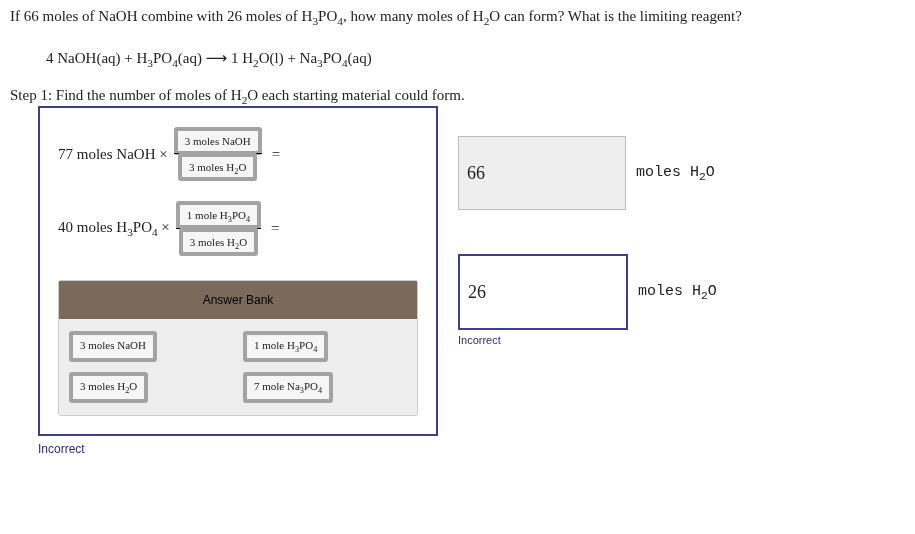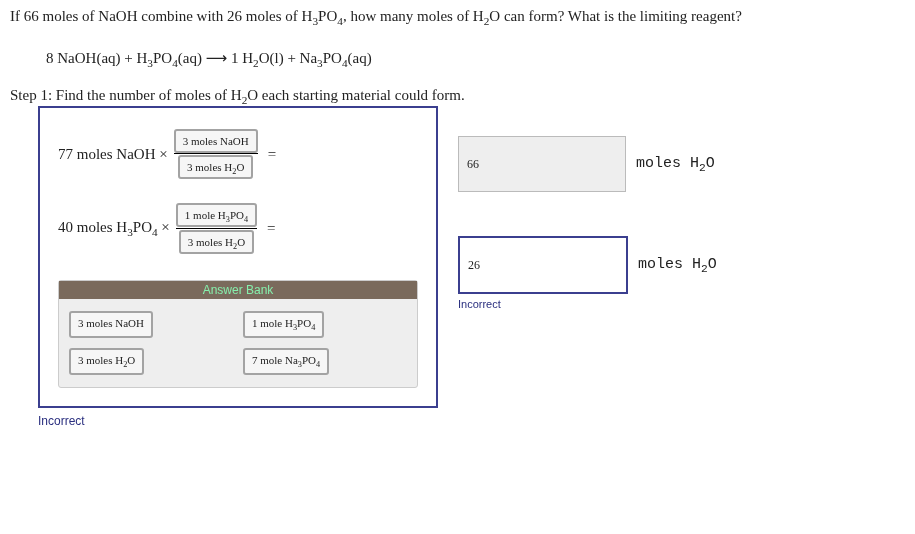--- a/index.html
+++ b/index.html
@@ -35,42 +35,42 @@
     margin: 0 6px;
   }
   .frac .top, .frac .bot { padding: 2px 0; }
   .frac .bar {
     width: 100%;
     height: 1px;
     background: #000;
     margin: 2px 0;
   }
   .slot {
-    border: 2px solid #a3a3a3;
+    border: 4px solid #a3a3a3;
     background: #f6f6f6;
     border-radius: 3px;
     font-size: 11px;
     padding: 4px 7px;
     white-space: nowrap;
     font-family: Georgia, serif;
     cursor: move;
   }
   .eq { margin-left: 4px; }
   .answer-bank {
     border: 1px solid #ccc;
     background: #eeeeee;
     border-radius: 3px;
     margin-top: 10px;
   }
   .bank-header {
     background: #7a6a5c;
-    color: #86efac;
+    color: #000000;
     text-align: center;
     font-size: 12px;
-    padding: 2px;
+    padding: 12px;
     font-family: Arial, sans-serif;
   }
   .bank-body {
     padding: 12px 10px;
     display: grid;
     grid-template-columns: 1fr 1fr;
     gap: 10px;
     justify-items: start;
   }
   .right-col {
@@ -80,22 +80,22 @@
   .ans-row {
     display: flex;
     align-items: center;
     margin-bottom: 44px;
   }
   .ans-box {
     width: 150px;
     height: 30px;
     border: 1px solid #bbb;
     background: #eee;
-    padding: 12px 8px;
-    font-size: 12px;
+    padding: 21px 8px;
+    font-size: 18px;
     display: flex;
     align-items: center;
   }
   .ans-box.selected {
     border: 2px solid #3b3f8f;
     background: #fff;
   }
   .ans-label { margin-left: 10px; font-family: Liberation Mono, monospace; }
   .feedback {
     font-family: Arial, sans-serif;
@@ -112,21 +112,21 @@
   }
 </style>
 </head>
 <body>
 
 <div class="question">
   <span>If 66 moles of NaOH combine with 26 moles of H</span><sub>3</sub><span>PO</span><sub>4</sub><span>, how many moles of H</span><sub>2</sub><span>O can form? What is the limiting reagent?</span>
 </div>
 
 <div class="equation">
-  <span>8 NaOH(aq) + H</span><sub>3</sub><span>PO</span><sub>4</sub><span>(aq)  ⟶  1 H</span><sub>2</sub><span>O(l) + Na</span><sub>3</sub><span>PO</span><sub>4</sub><span>(aq)</span>
+  <span>4 NaOH(aq) + H</span><sub>3</sub><span>PO</span><sub>4</sub><span>(aq)  ⟶  1 H</span><sub>2</sub><span>O(l) + Na</span><sub>3</sub><span>PO</span><sub>4</sub><span>(aq)</span>
 </div>
 
 <div class="step">
   <span>Step 1: Find the number of moles of H</span><sub>2</sub><span>O each starting material could form.</span>
 </div>
 
 <div class="main-row">
   <div>
     <div class="work-box">
 

